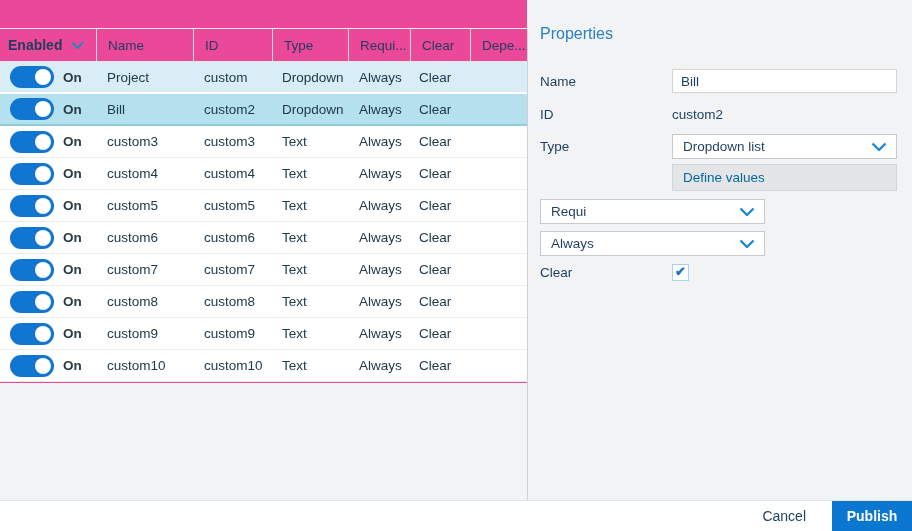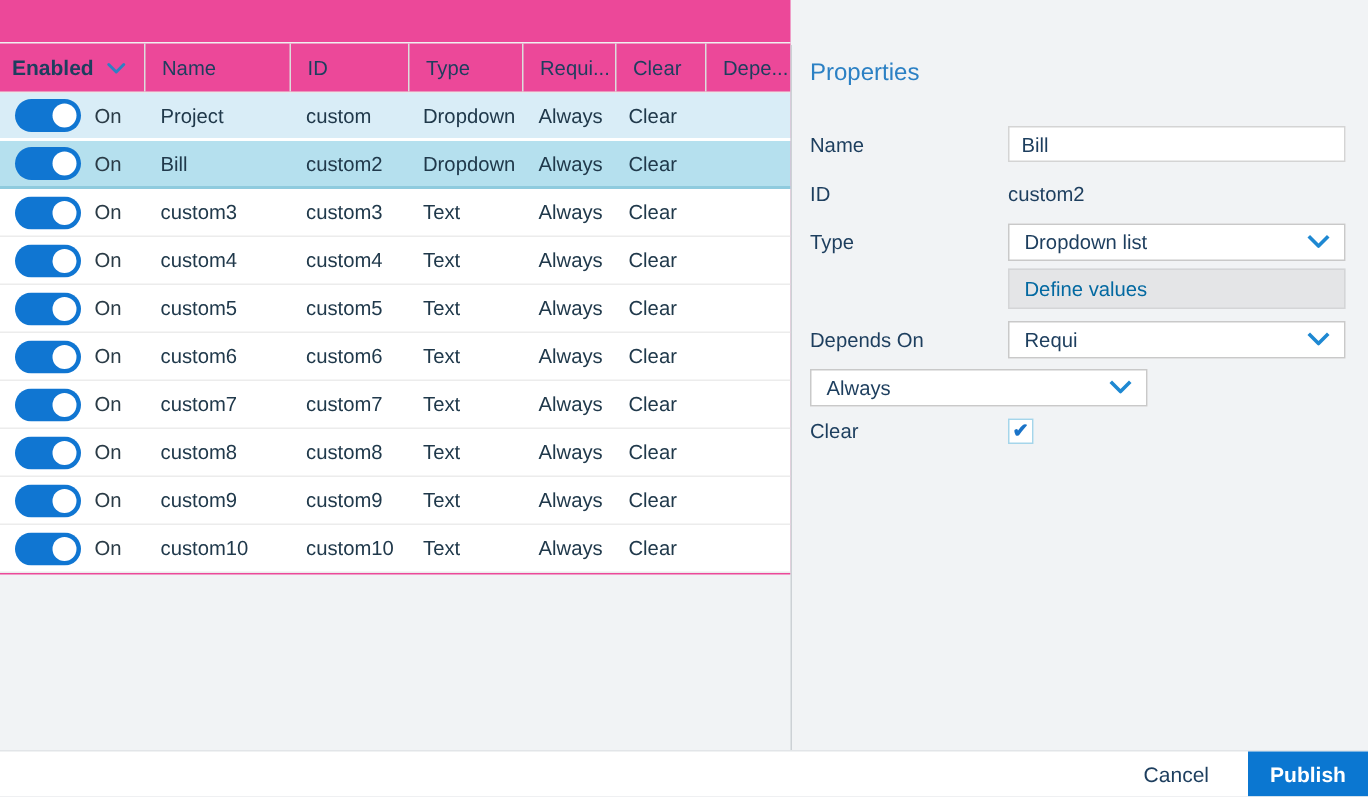--- a/index.html
+++ b/index.html
@@ -16,31 +16,31 @@
   .hcell { display:flex; align-items:center; height:100%; font-size:13.5px; color:#1d3e5e; padding-left:11px; border-left:1px solid #dcdcdc; white-space:nowrap; overflow:hidden; }
   .hcell:first-child { border-left:none; padding-left:8px; font-weight:bold; font-size:14px; }
   .w-enabled { width:96px; } .w-name { width:97px; } .w-id { width:79px; }
   .w-type { width:76px; } .w-required { width:62px; } .w-clear { width:60px; }
   .w-depends { flex:1; }
   .hchev { margin-left:9px; display:inline-flex; }
   .trow { display:flex; align-items:center; height:32px; background:#fff; border-bottom:1px solid #ececec; cursor:pointer; }
   .trow.highlight { background:var(--highlight-row,#d9edf7); border-bottom:2px solid #ffffff; }
   .trow.selected  { background:var(--selected-row,#b5e0ee); border-bottom:2px solid #8fcbde; }
   .cell { font-size:13.5px; color:#20394b; padding-left:11px; white-space:nowrap; overflow:hidden; }
-  .c-enabled { width:96px; display:flex; align-items:center; padding-left:10px; }
+  .c-enabled { width:96px; display:flex; align-items:center; padding-left:10px;font-weight:bold; }
   .c-name { width:97px; } .c-id { width:79px; } .c-type { width:76px; padding-left:10px; }
   .c-required { width:62px; padding-left:11px; } .c-clear { width:60px; padding-left:9px; }
   .c-depends { flex:1; }
   .toggle { position:relative; width:44px; height:22px; border-radius:11px; background:var(--accent,#1076d2); flex:0 0 auto; cursor:pointer; }
   .knob { position:absolute; top:3px; right:3px; width:16px; height:16px; border-radius:50%; background:#fff; }
   .on-label { margin-left:9px; font-size:13.5px; color:#2a3b46; }
   
   .divider-v { position:absolute; left:527px; top:30px; width:1px; height:470px; background:#ccd1d5; }
   
-  .right-panel { position:absolute; left:528px; top:16px; width:384px; height:502px; }
+  .right-panel { position:absolute; left:528px; top:1px; width:384px; height:502px; }
   .props-title { position:absolute; left:12px; top:24px; font-size:16px; color:var(--title-blue,#2b80c4); }
   .frow { position:absolute; left:12px; display:flex; align-items:center; }
   .flabel { width:132px; font-size:13.5px; color:#1d3e5e; align-self:center; }
   .pos-name { top:68px; height:24px; }
   .pos-id { top:103px; height:20px; }
   .pos-type { top:133px; height:25px; }
   .pos-define { top:163px; height:27px; }
   .pos-depends { top:198px; height:25px; }
   .pos-required { top:230px; height:25px; }
   .pos-clear { top:262px; height:18px; }
@@ -248,21 +248,20 @@
         </span>
       </div>
     </div>
 
     <div class="frow pos-define">
       <div class="flabel"></div>
       <div class="btn-define">Define values</div>
     </div>
 
     <div class="frow pos-depends">
-      <div class="flabel">Depends On</div>
       <div class="dropdown">
         <span class="dd-value">Requi</span>
         <span>
           <svg width="16" height="10" viewBox="0 0 16 10">
               <polyline points="1.5,1.5 8,8 14.5,1.5" fill="none" stroke="#1e88d2" stroke-width="2.4" stroke-linejoin="round"></polyline>
             </svg>
         </span>
       </div>
     </div>
 

